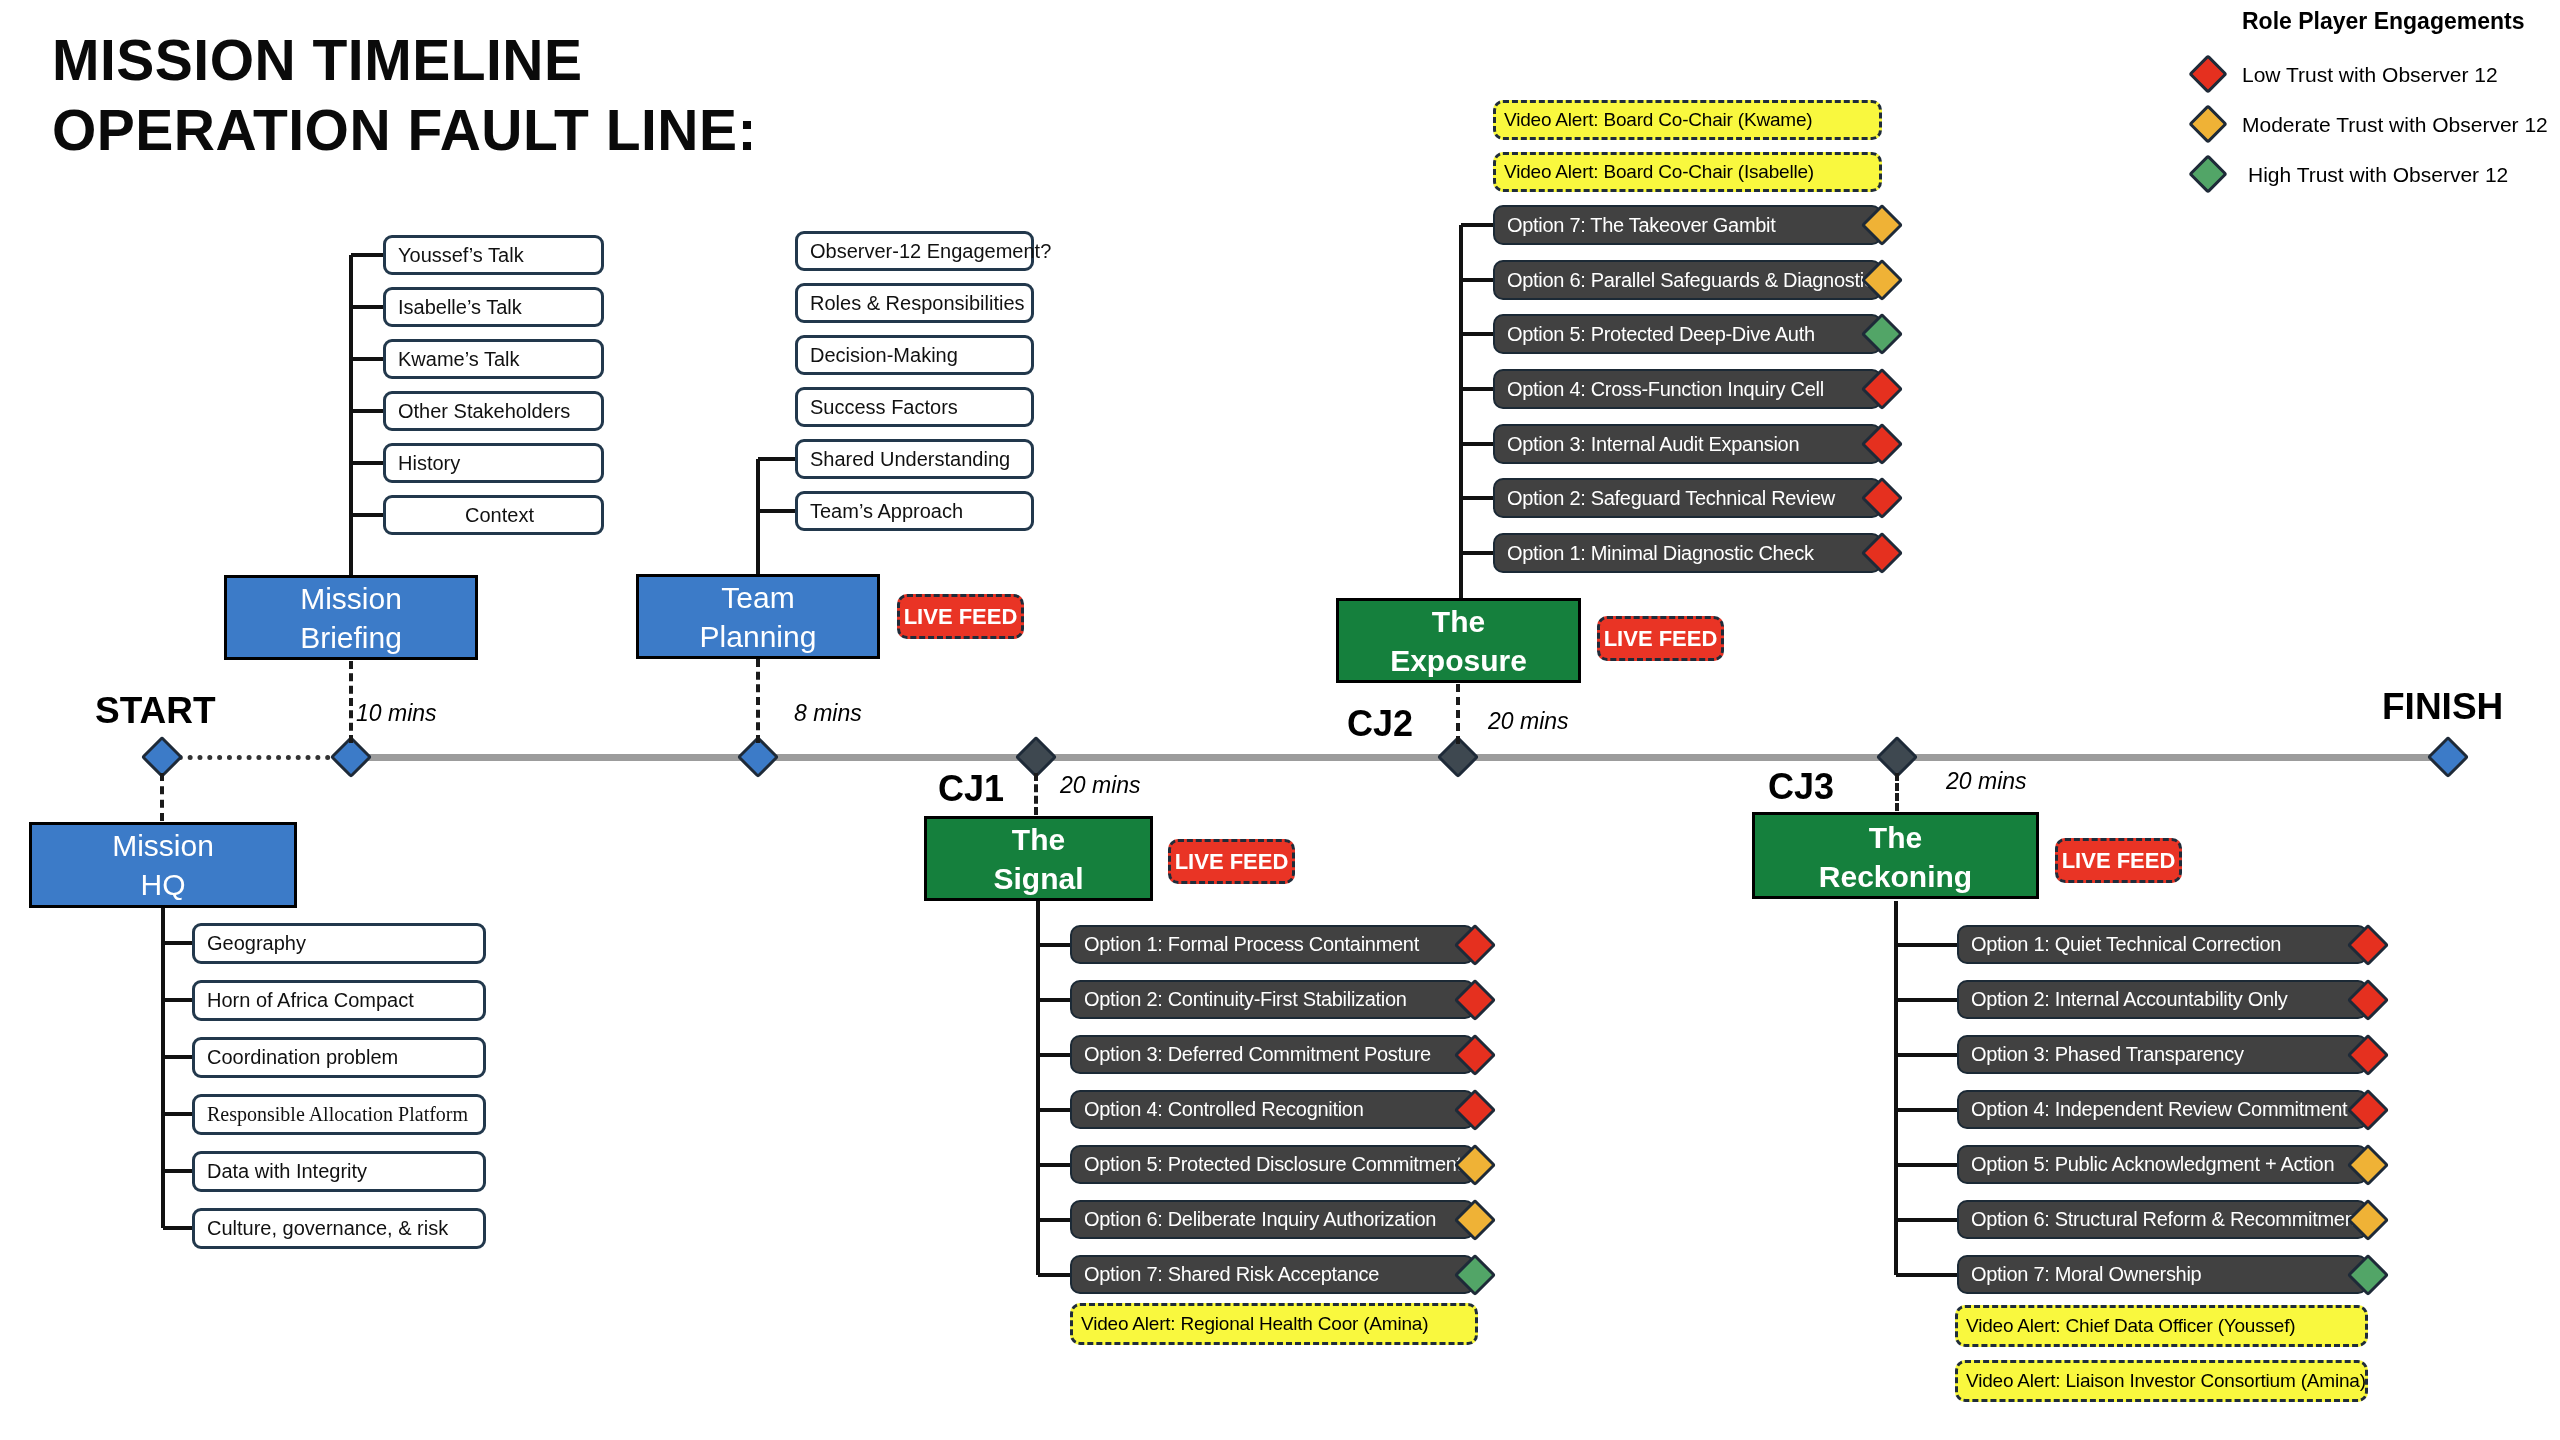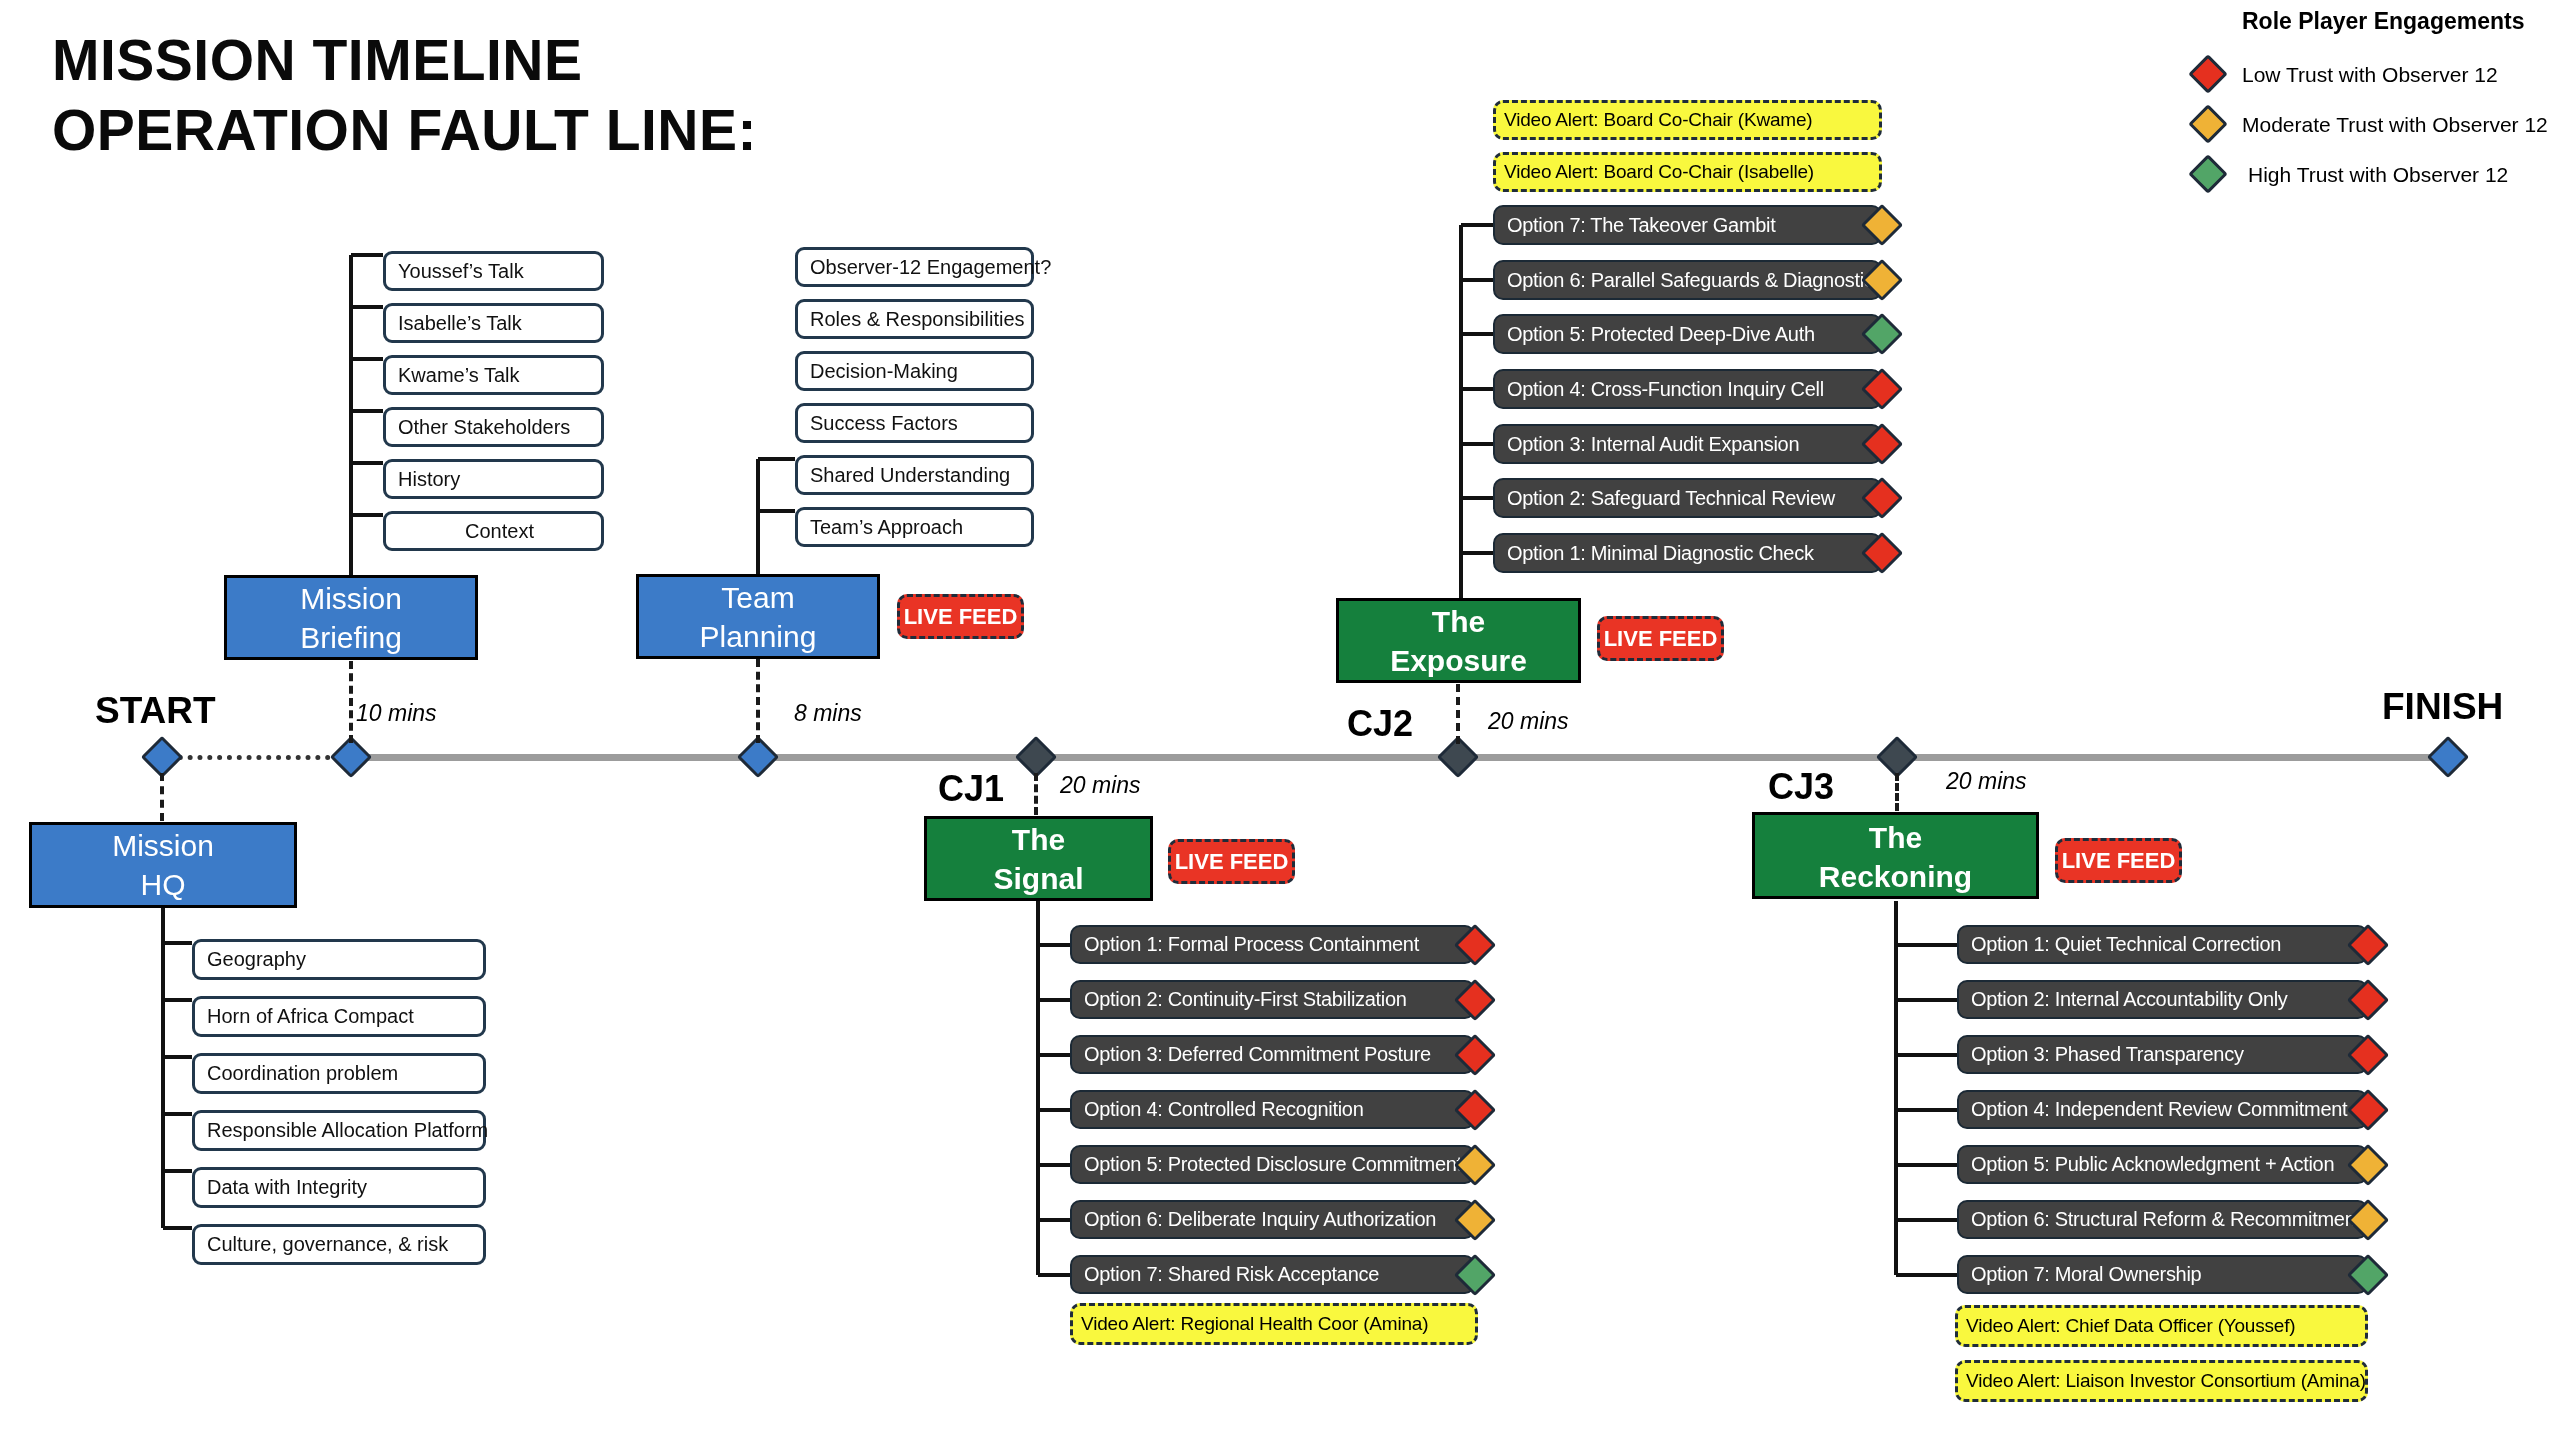--- a/index.html
+++ b/index.html
@@ -23,21 +23,21 @@
   
   .spine{position:absolute;width:0;border-left:4px solid #111;}
   .stub{position:absolute;height:0;border-top:4px solid #111;}
   .vdash{position:absolute;width:0;border-left:4px dashed #1a1a1a;}
   
   .bluebox{position:absolute;background:#3c7bc8;border:3px solid #000;box-sizing:border-box;color:#fff;
            font-weight:normal;font-size:30px;text-align:center;display:flex;flex-direction:column;justify-content:center;line-height:1.3;}
   .darkbox{position:absolute;background:#15803d;border:3px solid #000;box-sizing:border-box;color:#fff;
            font-weight:bold;font-size:30px;text-align:center;display:flex;flex-direction:column;justify-content:flex-end;line-height:1.3;}
   .whitebox{position:absolute;background:#fff;border:3px solid #22384c;border-radius:9px;box-sizing:border-box;
-            font-size:20px;display:flex;align-items:center;padding-left:12px;color:#111;margin-top:16px;}
+            font-size:20px;display:flex;align-items:center;padding-left:12px;color:#111;}
   .pill{position:absolute;background:#414141;border:2.5px solid #1b2935;border-radius:10px;box-sizing:border-box;
         color:#fff;font-size:20px;letter-spacing:-0.3px;display:flex;align-items:center;padding-left:12px;}
   .videoalert{position:absolute;background:#f9f83e;border:3.5px dashed #1f2c3a;border-radius:10px;box-sizing:border-box;
               font-size:19px;letter-spacing:-0.2px;display:flex;align-items:center;padding-left:8px;color:#000;}
   .livefeed{position:absolute;width:127px;height:45px;background:#e93425;border:3.5px dashed #1f2c3a;border-radius:10px;
             box-sizing:border-box;color:#fff;font-weight:bold;font-size:22px;display:flex;align-items:center;justify-content:center;}
 </style>
 </head>
 <body>
 
@@ -178,21 +178,21 @@
   <div class="stub" style="left:163px;top:1226px;width:29px;"></div>
   <div class="whitebox nw" style="left:192px;top:923px;width:294px;height:41px;">
       <span>Geography</span>
     </div>
   <div class="whitebox nw" style="left:192px;top:980px;width:294px;height:41px;">
       <span>Horn of Africa Compact</span>
     </div>
   <div class="whitebox nw" style="left:192px;top:1037px;width:294px;height:41px;">
       <span>Coordination problem</span>
     </div>
-  <div class="whitebox nw" style="left:192px;top:1094px;width:294px;height:41px;">
+  <div class="whitebox nw" style="left:192px;top:1094px;width:294px;height:41px;font-family:Liberation Serif, serif;">
       <span>Responsible Allocation Platform</span>
     </div>
   <div class="whitebox nw" style="left:192px;top:1151px;width:294px;height:41px;">
       <span>Data with Integrity</span>
     </div>
   <div class="whitebox nw" style="left:192px;top:1208px;width:294px;height:41px;">
       <span>Culture, governance, &amp; risk</span>
     </div>
 
   <div class="spine" style="left:1036px;top:901px;height:374px;"></div>

